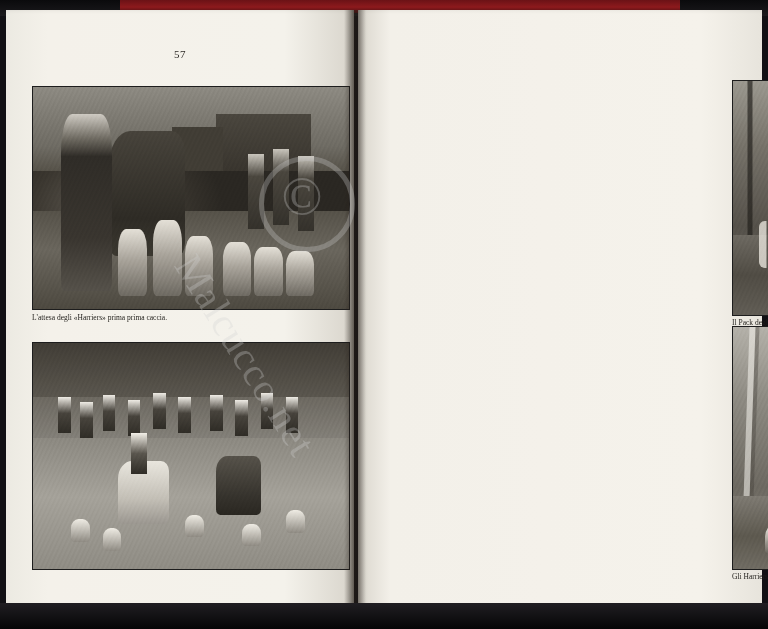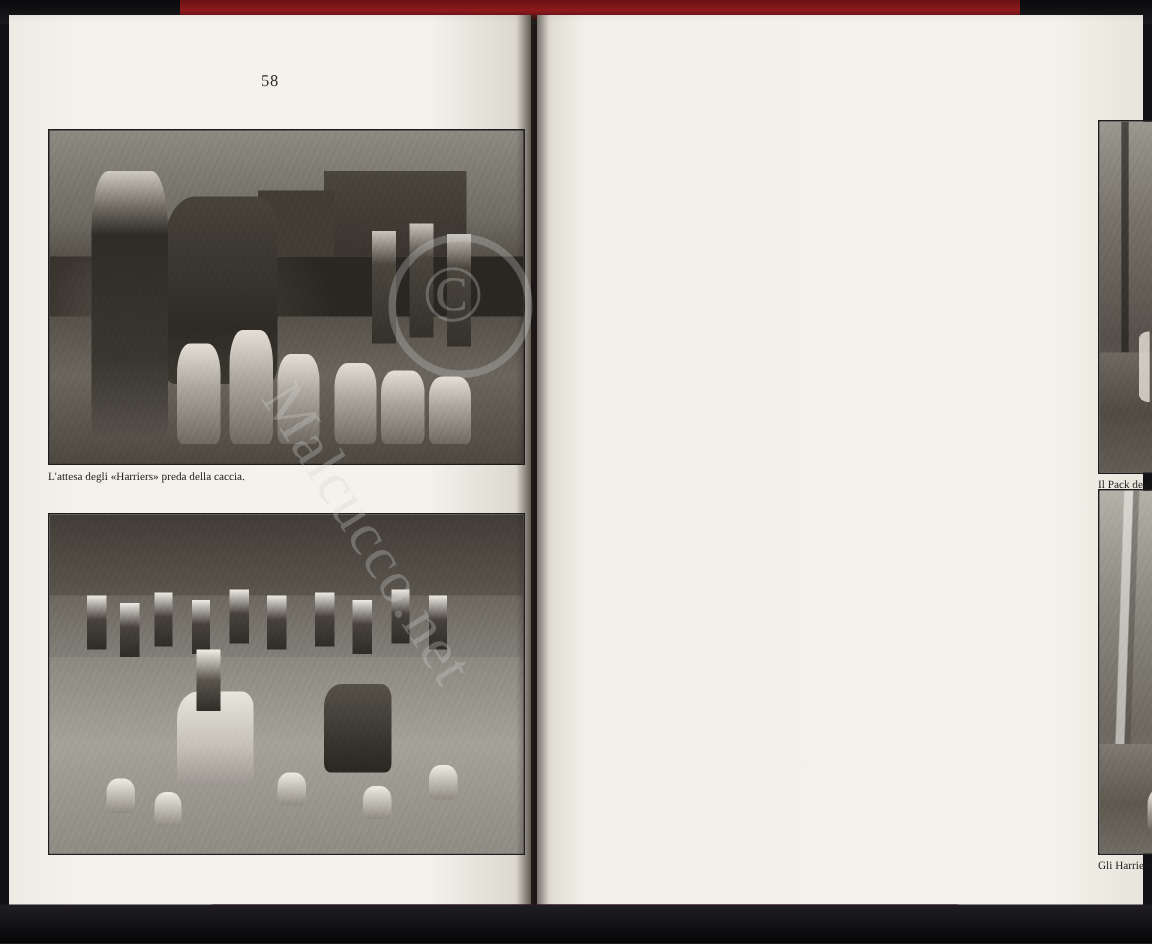--- a/index.html
+++ b/index.html
@@ -348,22 +348,22 @@
       <div class="rider-w"></div>
       <div class="dark-horse"></div>
       <div class="dog d1"></div>
       <div class="dog d2"></div>
       <div class="dog d3"></div>
       <div class="dog d4"></div>
       <div class="dog d5"></div>
       <div class="grain"></div>
     </div>
 
-    <div class="folio left">58</div>
-    <div class="caption" style="left:26px; top:303px;">L'attesa degli «Harriers» preda della caccia.</div>
+    <div class="folio left">57</div>
+    <div class="caption" style="left:26px; top:303px;">L'attesa degli «Harriers» prima prima caccia.</div>
   </div>
 
   <div class="page right">
     <div class="photo" id="ph2">
       <div class="trees"></div>
       <div class="ground"></div>
 
       <div class="pack"></div>
       <div class="grain"></div>
     </div>

